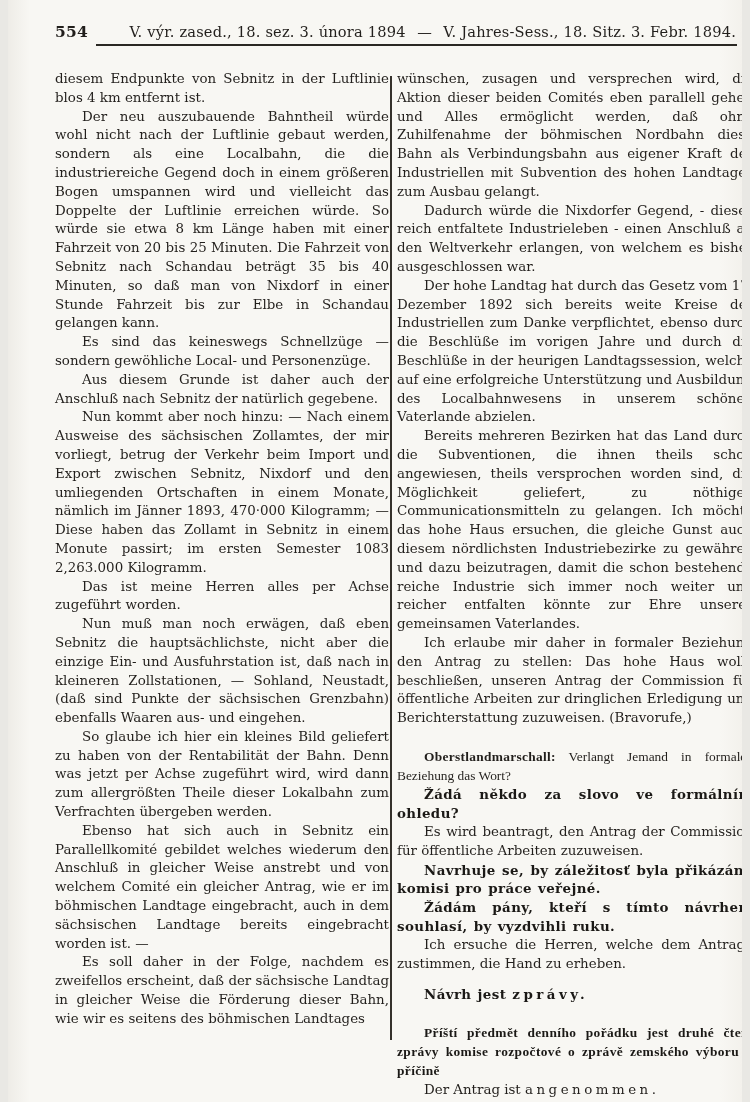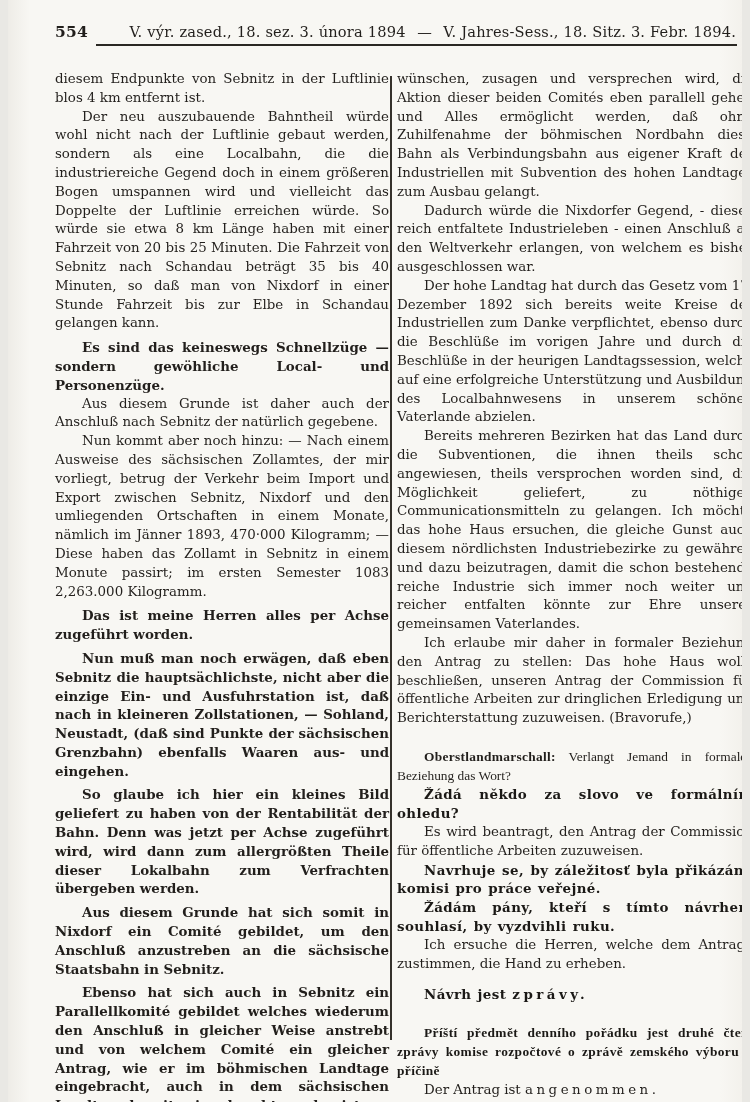--- a/index.html
+++ b/index.html
@@ -28,21 +28,21 @@
   }
   .col{
     position:absolute;top:70px;
     font-size:13.4px;line-height:18.8px;
     text-align:justify;
   }
   .col-left{left:47px;width:334px;}
   .col-right{left:389px;width:356px;}
   p{margin:0;}
   .indent{text-indent:27px;}
-  .gap-sm{margin-top:5px;font-weight:bold;}
+  .gap-sm{}
   .gap-md{margin-top:12px;}
   .gap-lg{margin-top:20px;font-family:Liberation Serif, serif;}
   .czech-bold{
     font-weight:700;letter-spacing:0.4px;word-spacing:1px;color:#1b1916;
   }
   .speaker{font-weight:700;letter-spacing:0.3px;}
   .spaced{letter-spacing:3.5px;}
   .no-justify{text-align:left;}
 </style>
 </head>
@@ -62,21 +62,20 @@
 
   <div class="col col-left">
     <p>diesem Endpunkte von Sebnitz in der Luftlinie blos 4 km entfernt ist.</p>
     <p class="indent">Der neu auszubauende Bahntheil würde wohl nicht nach der Luftlinie gebaut werden, sondern als eine Localbahn, die die industriereiche Gegend doch in einem größeren Bogen umspannen wird und vielleicht das Doppelte der Luftlinie erreichen würde. So würde sie etwa 8 km Länge haben mit einer Fahrzeit von 20 bis 25 Minuten. Die Fahrzeit von Sebnitz nach Schandau beträgt 35 bis 40 Minuten, so daß man von Nixdorf in einer Stunde Fahrzeit bis zur Elbe in Schandau gelangen kann.</p>
     <p class="indent gap-sm">Es sind das keineswegs Schnellzüge — sondern gewöhliche Local- und Personenzüge.</p>
     <p class="indent">Aus diesem Grunde ist daher auch der Anschluß nach Sebnitz der natürlich gegebene.</p>
     <p class="indent">Nun kommt aber noch hinzu: — Nach einem Ausweise des sächsischen Zollamtes, der mir vorliegt, betrug der Verkehr beim Import und Export zwischen Sebnitz, Nixdorf und den umliegenden Ortschaften in einem Monate, nämlich im Jänner 1893, 470·000 Kilogramm; — Diese haben das Zollamt in Sebnitz in einem Monute passirt; im ersten Semester 1083 2,263.000 Kilogramm.</p>
     <p class="indent gap-sm">Das ist meine Herren alles per Achse zugeführt worden.</p>
     <p class="indent gap-sm">Nun muß man noch erwägen, daß eben Sebnitz die hauptsächlichste, nicht aber die einzige Ein- und Ausfuhrstation ist, daß nach in kleineren Zollstationen, — Sohland, Neustadt, (daß sind Punkte der sächsischen Grenzbahn) ebenfalls Waaren aus- und eingehen.</p>
     <p class="indent gap-sm">So glaube ich hier ein kleines Bild geliefert zu haben von der Rentabilität der Bahn. Denn was jetzt per Achse zugeführt wird, wird dann zum allergrößten Theile dieser Lokalbahn zum Verfrachten übergeben werden.</p>
-    <p class="indent gap-sm">Aus diesem Grunde hat sich somit in Nixdorf ein Comité gebildet, um den Anschluß anzustreben an die sächsische Staatsbahn in Sebnitz.</p>
     <p class="indent gap-sm">Ebenso hat sich auch in Sebnitz ein Parallellkomité gebildet welches wiederum den Anschluß in gleicher Weise anstrebt und von welchem Comité ein gleicher Antrag, wie er im böhmischen Landtage eingebracht, auch in dem sächsischen Landtage bereits eingebracht worden ist. —</p>
     <p class="indent gap-sm">Es soll daher in der Folge, nachdem es zweifellos erscheint, daß der sächsische Landtag in gleicher Weise die Förderung dieser Bahn, wie wir es seitens des böhmischen Landtages</p>
   </div>
 
   <div class="col col-right">
     <p>wünschen, zusagen und versprechen wird, die Aktion dieser beiden Comités eben parallell gehen und Alles ermöglicht werden, daß ohne Zuhilfenahme der böhmischen Nordbahn diese Bahn als Verbindungsbahn aus eigener Kraft der Industriellen mit Subvention des hohen Landtages zum Ausbau gelangt.</p>
     <p class="indent">Dadurch würde die Nixdorfer Gegend, - dieses reich entfaltete Industrieleben - einen Anschluß an den Weltverkehr erlangen, von welchem es bisher ausgeschlossen war.</p>
     <p class="indent">Der hohe Landtag hat durch das Gesetz vom 17. Dezember 1892 sich bereits weite Kreise der Industriellen zum Danke verpflichtet, ebenso durch die Beschlüße im vorigen Jahre und durch die Beschlüße in der heurigen Landtagssession, welche auf eine erfolgreiche Unterstützung und Ausbildung des Localbahnwesens in unserem schönen Vaterlande abzielen.</p>
     <p class="indent">Bereits mehreren Bezirken hat das Land durch die Subventionen, die ihnen theils schon angewiesen, theils versprochen worden sind, die Möglichkeit geliefert, zu nöthigen Communicationsmitteln zu gelangen. Ich möchte das hohe Haus ersuchen, die gleiche Gunst auch diesem nördlichsten Industriebezirke zu gewähren und dazu beizutragen, damit die schon bestehende reiche Industrie sich immer noch weiter und reicher entfalten könnte zur Ehre unseres gemeinsamen Vaterlandes.</p>
     <p class="indent">Ich erlaube mir daher in formaler Beziehung den Antrag zu stellen: Das hohe Haus wolle beschließen, unseren Antrag der Commission für öffentliche Arbeiten zur dringlichen Erledigung und Berichterstattung zuzuweisen. (Bravorufe,)</p>

